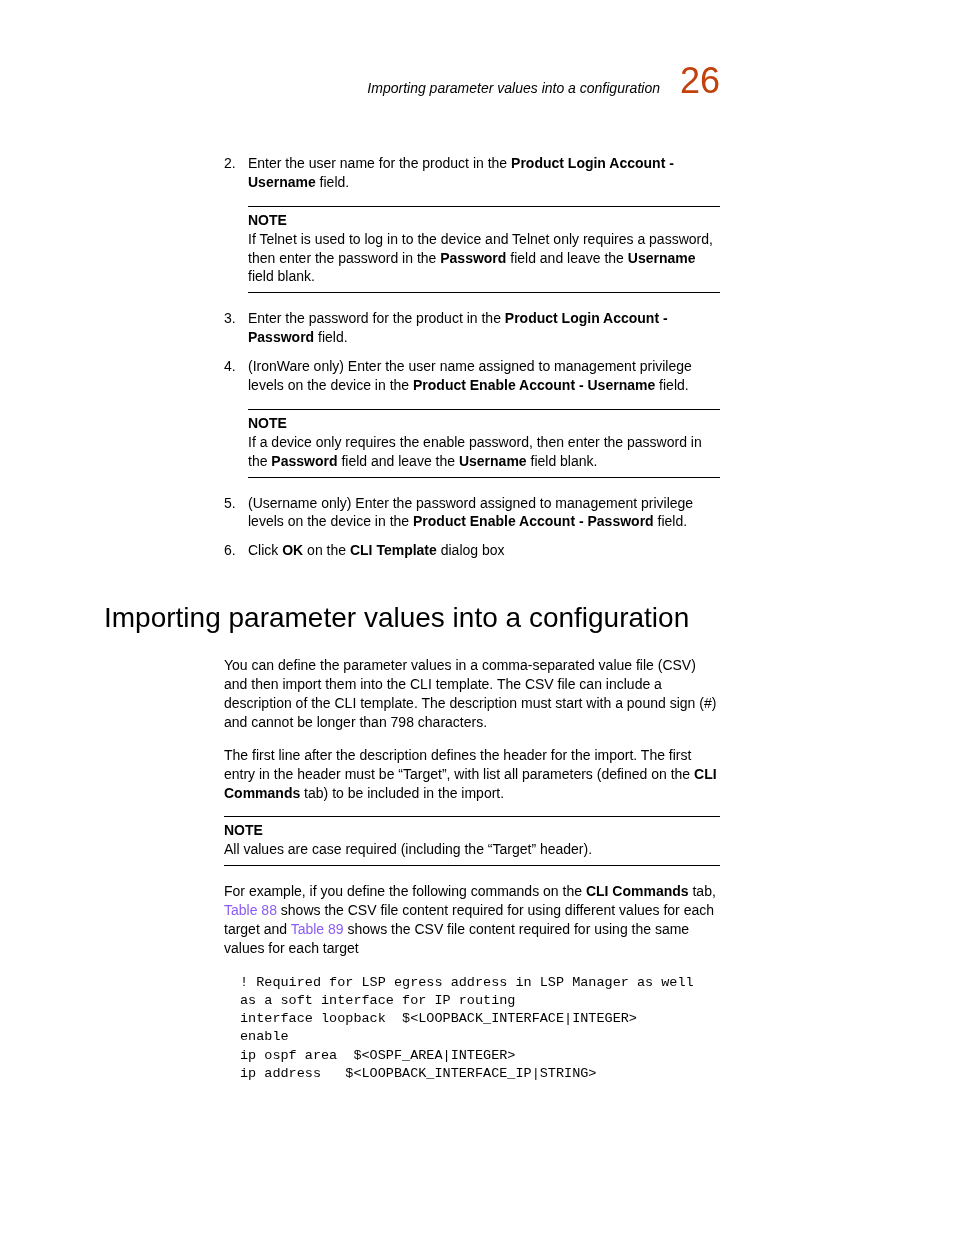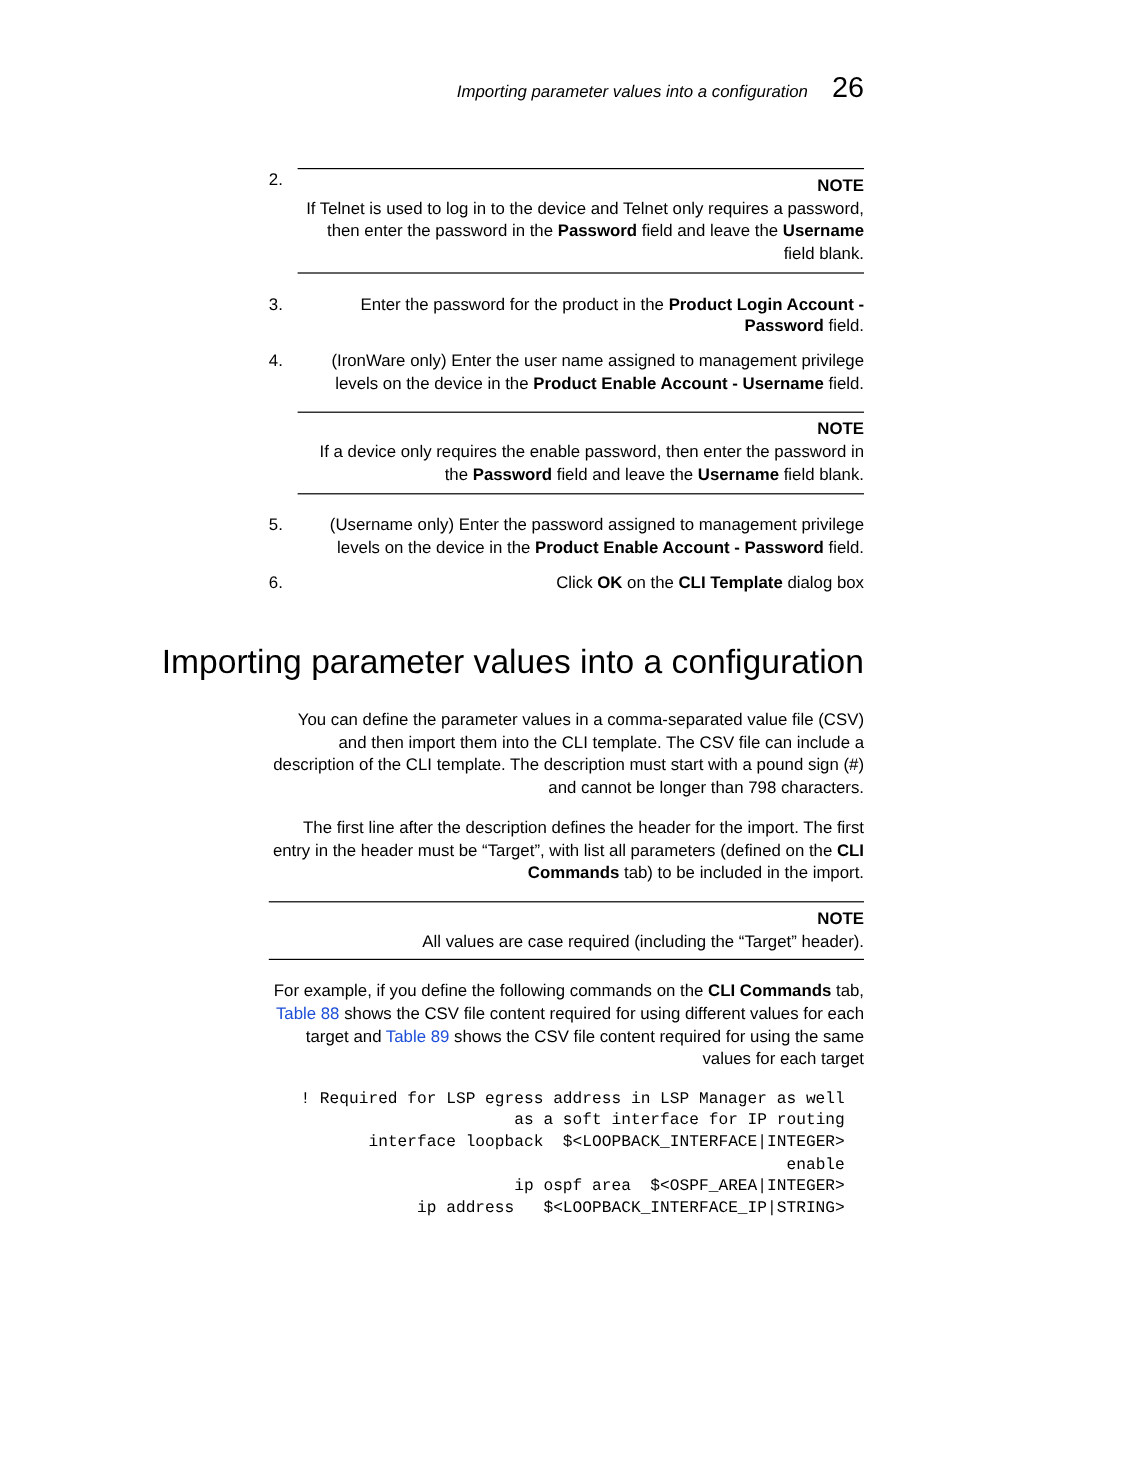--- a/index.html
+++ b/index.html
@@ -8,40 +8,39 @@
     font-family: Arial, Helvetica, sans-serif;
     color: #000;
     background: #fff;
   }
   .page {
     width: 780px;
     height: 1235px;
     position: relative;
     box-sizing: border-box;
     padding: 60px 60px 16px 104px;
-    text-align: right;
   }
   .running-header {
     display: flex;
     justify-content: flex-end;
     align-items: baseline;
     gap: 20px;
     margin-bottom: 52px;
   }
   .running-header .rh-text {
     font-size: 14px;
     font-style: italic;
     font-family: Arial, Helvetica, sans-serif;
     color: #000;
   }
   .running-header .rh-number {
-    font-size: 24px;
+    font-size: 36px;
     font-family: Arial, Helvetica, sans-serif;
     font-weight: 400;
-    color: #000000;
+    color: #c2410c;
   }
   .content {
     margin-left: 120px;
   }
   ol.steps {
     list-style: none;
     padding: 0;
     margin: 0;
   }
   ol.steps > li {
@@ -90,21 +89,21 @@
     font-weight: 400;
     font-size: 28px;
     margin: 42px 0 22px -120px;
   }
   .para {
     font-size: 14px;
     line-height: 1.35;
     margin-bottom: 14px;
   }
   .link {
-    color: #1d4ed8;
+    color: #8b5cf6;
   }
   pre.code {
     font-family: "Courier New", Courier, monospace;
     font-size: 13.5px;
     line-height: 1.35;
     white-space: pre-wrap;
     margin: 16px;
   }
 </style>
 </head>
@@ -112,21 +111,21 @@
 
 <div class="page">
   <div class="running-header">
     <span class="rh-text">Importing parameter values into a configuration</span>
     <span class="rh-number">26</span>
   </div>
 
   <div class="content">
 
     <ol class="steps" id="steps-list">
-        <li><span class="num">2.</span></li>
+        <li><span class="num">2.</span><span><span>Enter the user name for the product in the </span><span class="bold">Product Login Account - Username</span><span> field.</span></span></li>
         <div class="note-block"><span class="note-label">NOTE</span><span><span>If Telnet is used to log in to the device and Telnet only requires a password, then enter the password in the </span><span class="bold">Password</span><span> field and leave the </span><span class="bold">Username</span><span> field blank.</span></span></div>
         <li><span class="num">3.</span><span><span>Enter the password for the product in the </span><span class="bold">Product Login Account - Password</span><span> field.</span></span></li>
         <li><span class="num">4.</span><span><span>(IronWare only) Enter the user name assigned to management privilege levels on the device in the </span><span class="bold">Product Enable Account - Username</span><span> field.</span></span></li>
         <div class="note-block"><span class="note-label">NOTE</span><span><span>If a device only requires the enable password, then enter the password in the </span><span class="bold">Password</span><span> field and leave the </span><span class="bold">Username</span><span> field blank.</span></span></div>
         <li><span class="num">5.</span><span><span>(Username only) Enter the password assigned to management privilege levels on the device in the </span><span class="bold">Product Enable Account - Password</span><span> field.</span></span></li>
         <li><span class="num">6.</span><span><span>Click </span><span class="bold">OK</span><span> on the </span><span class="bold">CLI Template</span><span> dialog box</span></span></li>
       </ol>
 
     <h1 class="section-heading">Importing parameter values into a configuration</h1>
 

